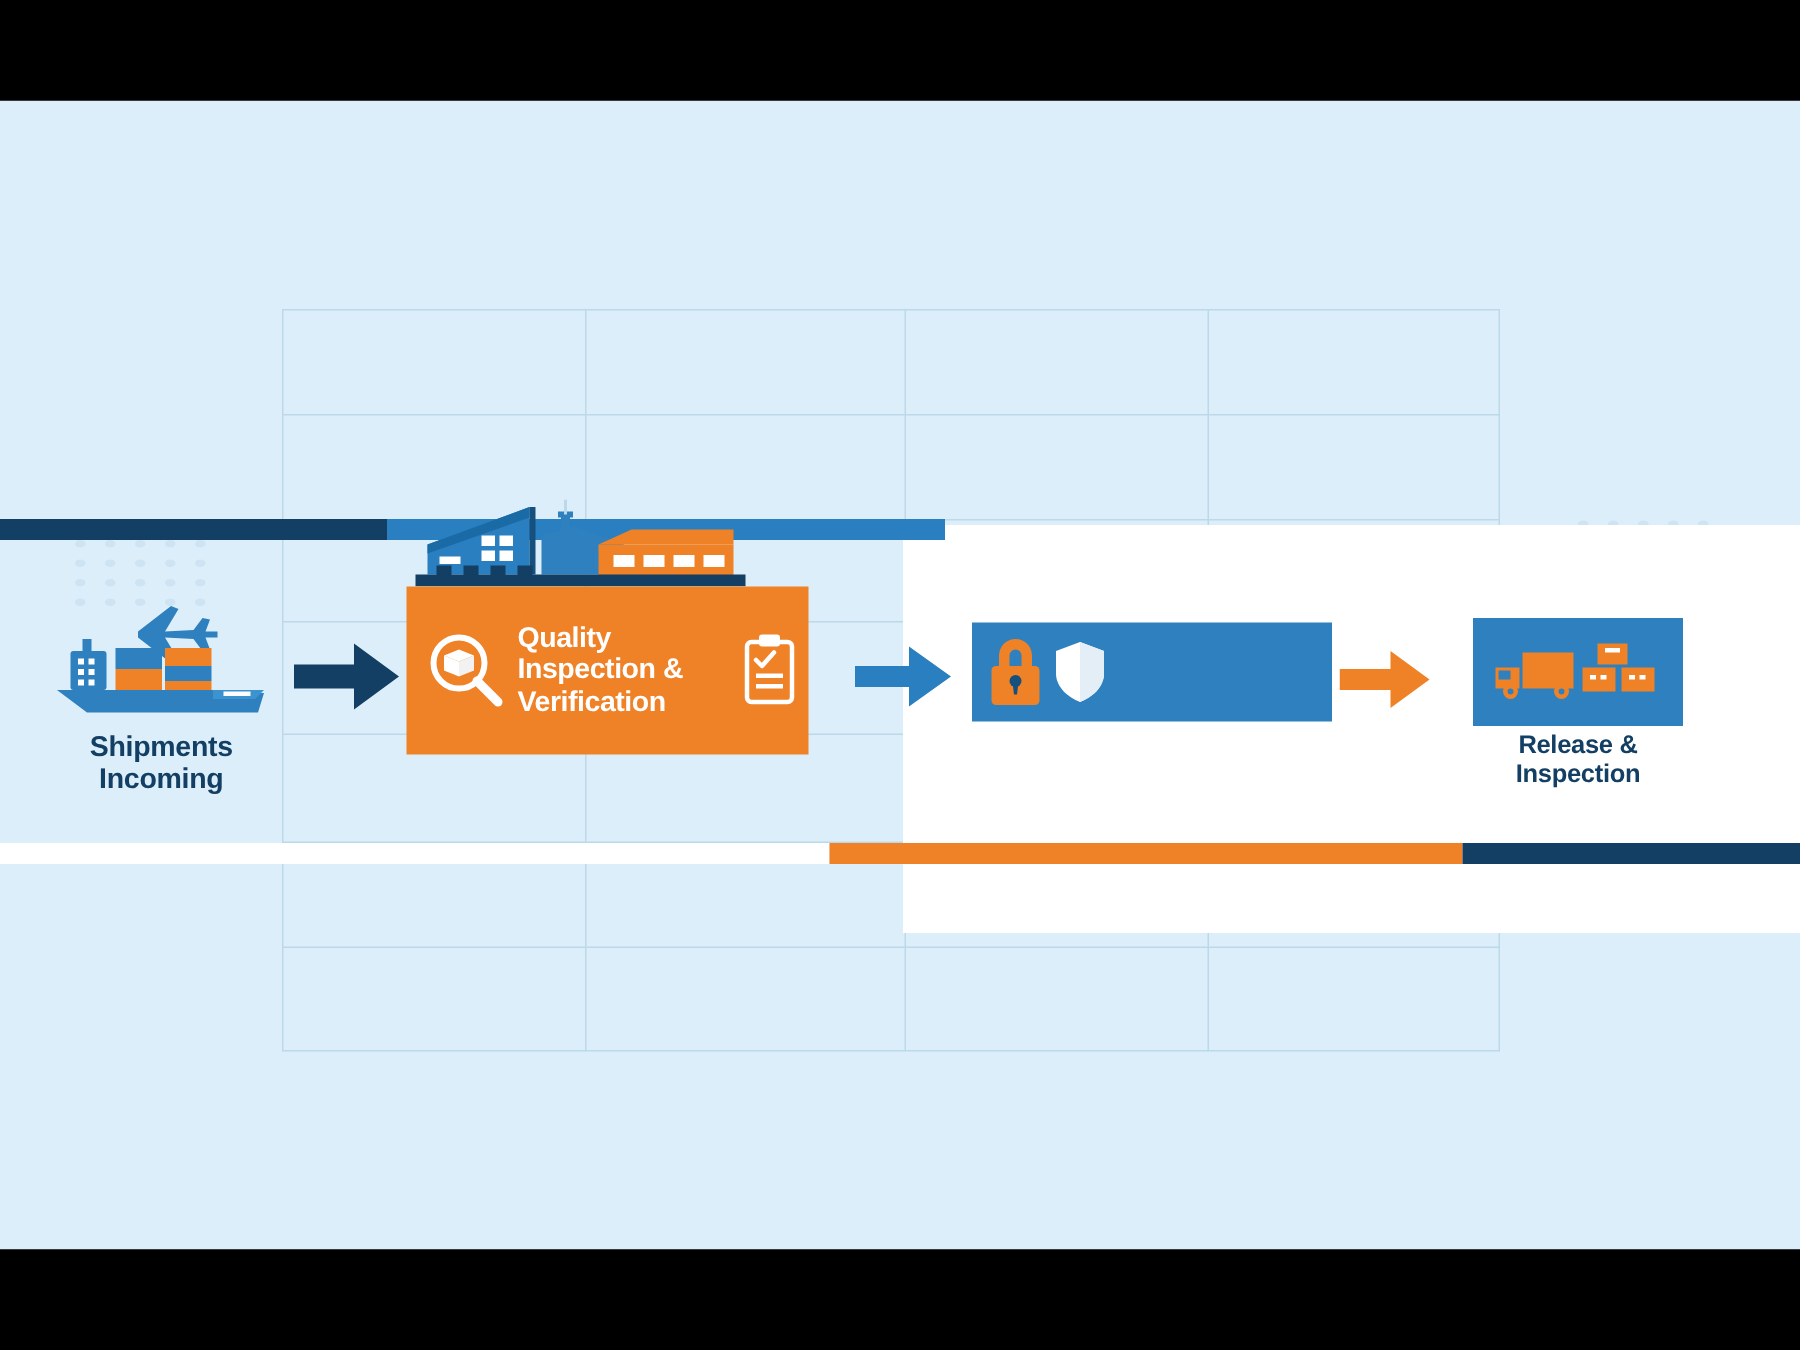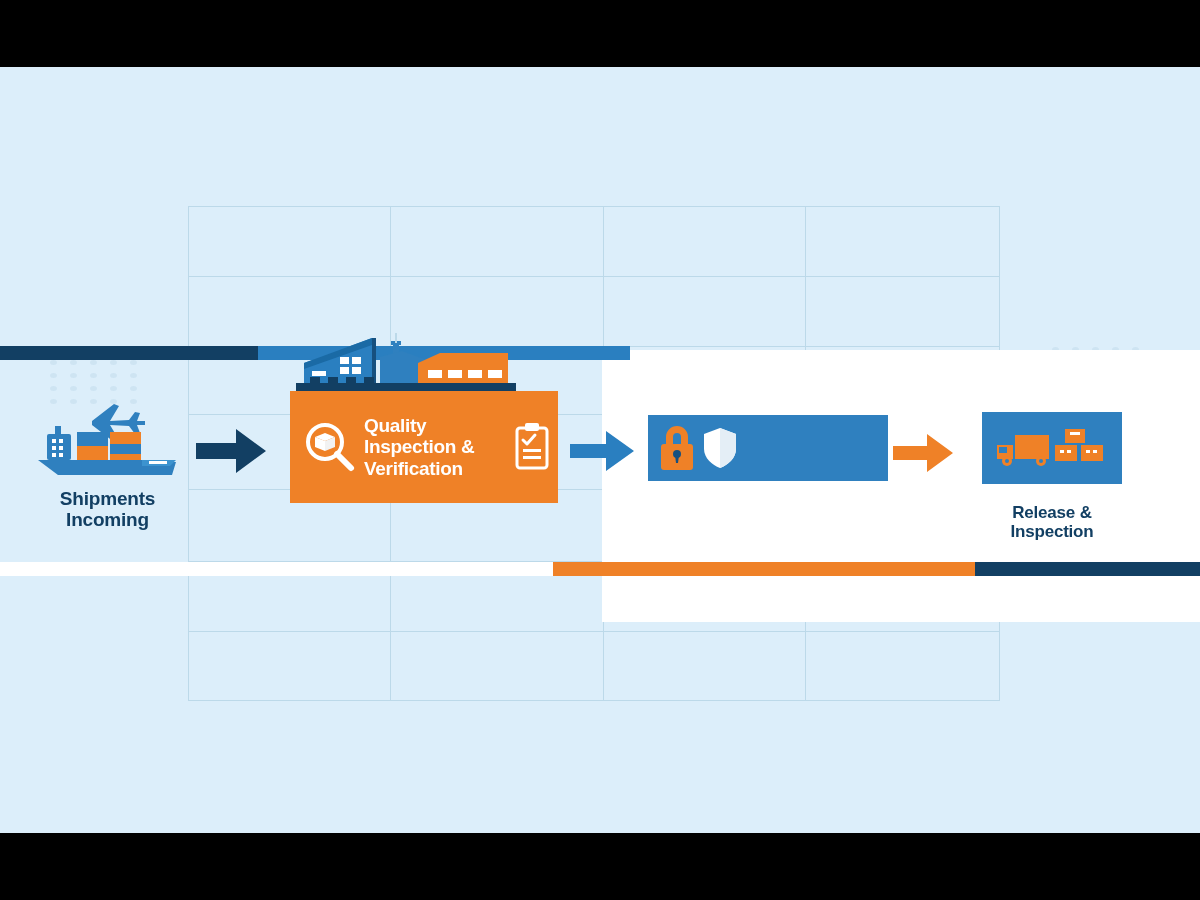--- a/index.html
+++ b/index.html
@@ -113,21 +113,21 @@
     letter-spacing: -0.2px;
   }
 
   
   .arrow { position: absolute; }
   #arrow-1 { left: 196px; top: 360px; }
   #arrow-2 { left: 570px; top: 362px; }
   #arrow-3 { left: 893px; top: 365px; }
 
   
-  #node-quality { left: 290px; top: 266px; width: 216px; }
+  #node-quality { left: 271px; top: 266px; width: 216px; }
   #warehouse-art { position: relative; width: 268px; height: 58px; }
   #box-quality {
     position: relative;
     width: 268px;
     height: 112px;
     background: #ef8127;
     display: flex;
     align-items: center;
     box-sizing: border-box;
     padding: 0 6px 0 8px;
@@ -169,21 +169,21 @@
   #node-release { left: 982px; top: 345px; width: 140px; }
   #box-release {
     width: 140px;
     height: 72px;
     background: #2f80bf;
     display: flex;
     align-items: center;
     justify-content: center;
   }
   #label-release {
-    margin-top: 20px;
+    margin-top: 4px;
     text-align: center;
     color: #123f63;
     font-weight: bold;
     font-size: 17px;
     line-height: 1.1;
     letter-spacing: -0.2px;
   }
 
   svg { display: block; }
 </style>

